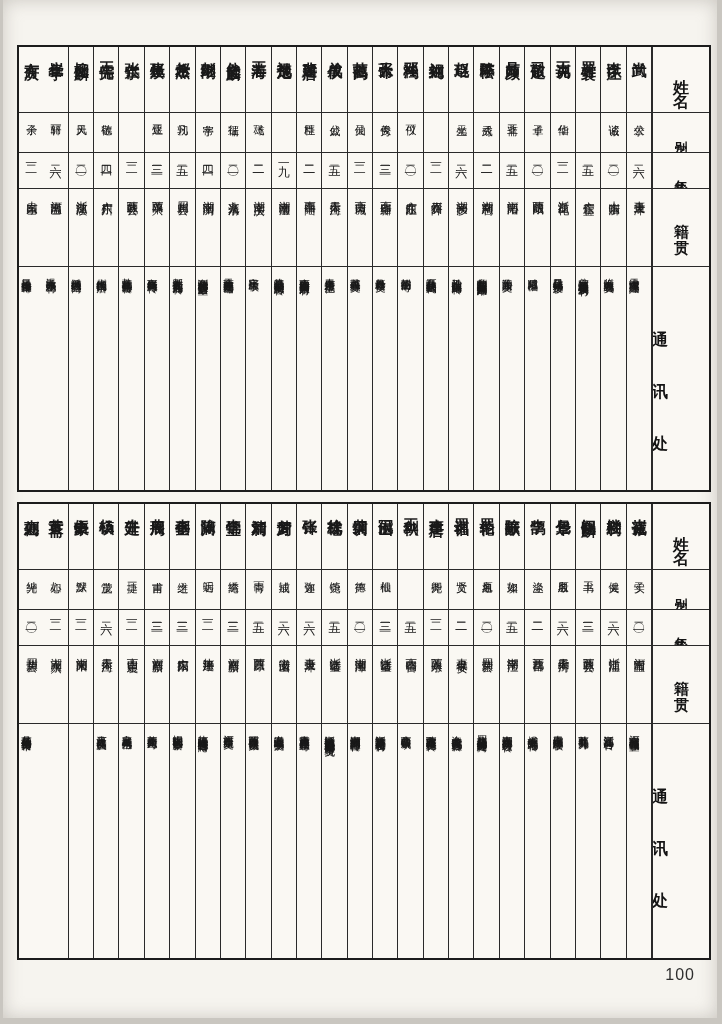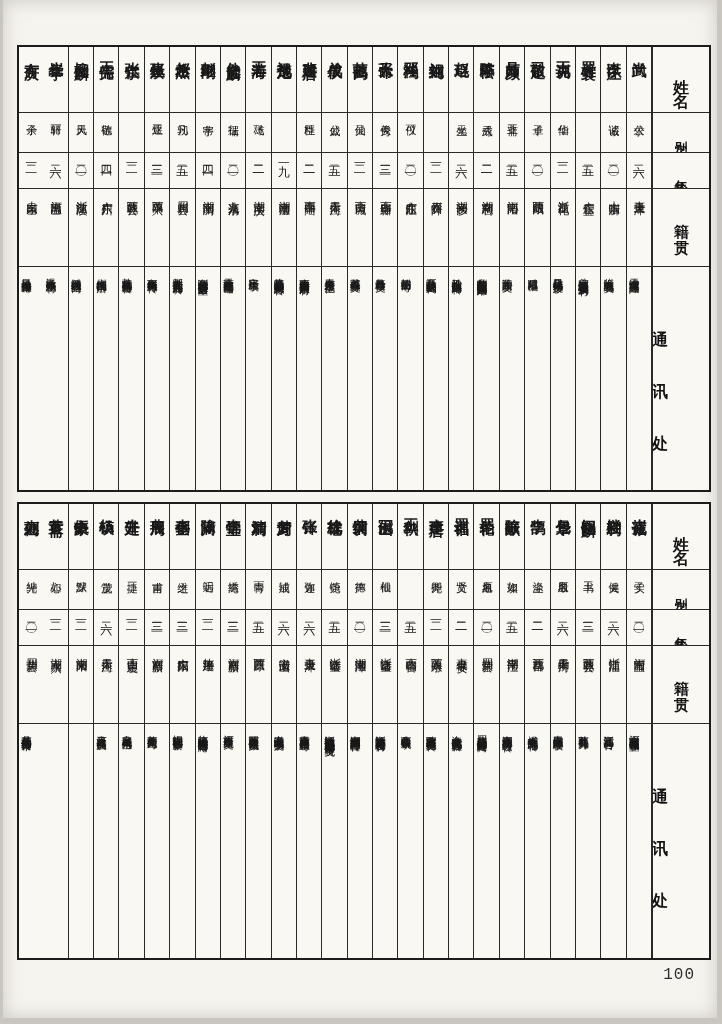--- a/index.html
+++ b/index.html
@@ -63,21 +63,21 @@
   .header-col .cell{align-items:center;}
   .header-col .vtext{font-weight:700;color:#141414;}
   .hdr-name .vtext{font-size:16px;letter-spacing:14px;}
   .hdr-zi .vtext{font-size:13px;letter-spacing:2px;}
   .hdr-age .vtext{font-size:13px;letter-spacing:1px;}
   .hdr-native .vtext{font-size:15px;letter-spacing:16px;}
   .hdr-addr .vtext{font-size:16px;letter-spacing:52px;margin-top:48px;}
   .page-number{
     position:absolute;right:22px;bottom:34px;
     font-size:16px;color:#2f2f2f;letter-spacing:1px;
-    font-family:Liberation Mono, monospace;
+    font-family:Liberation Sans, sans-serif;
   }
 </style>
 </head>
 <body>
 
 <div class="page">
   <div class="tables-wrap">
     <div class="vtable top" id="table-0">
         <div class="col header-col">
           <div class="cell name-cell hdr-name">

